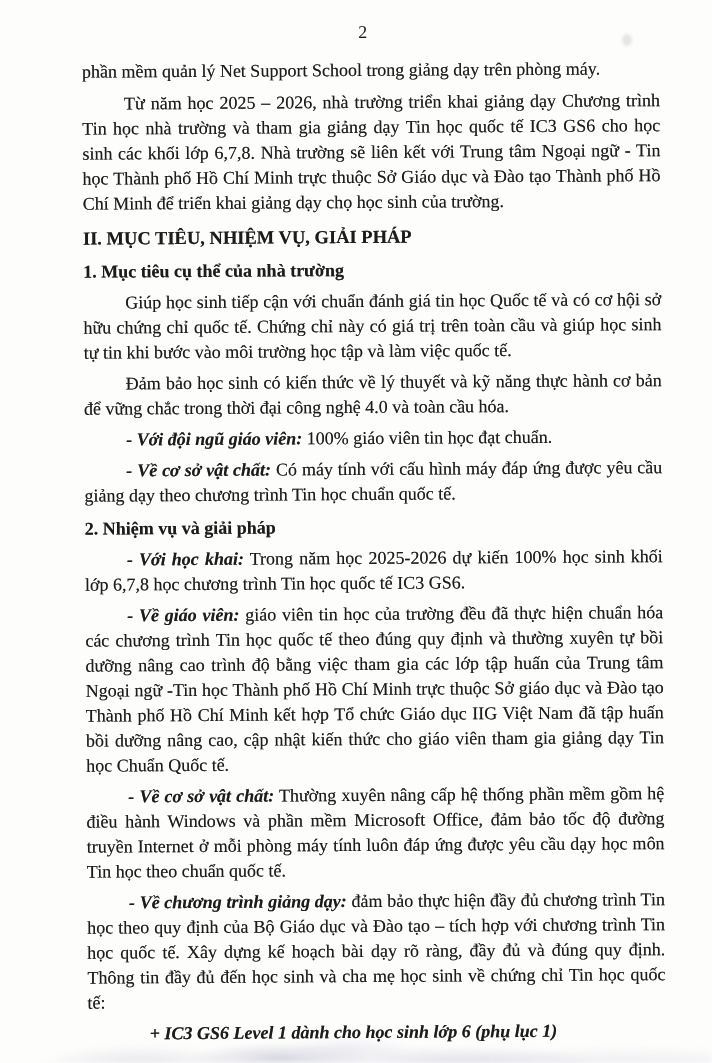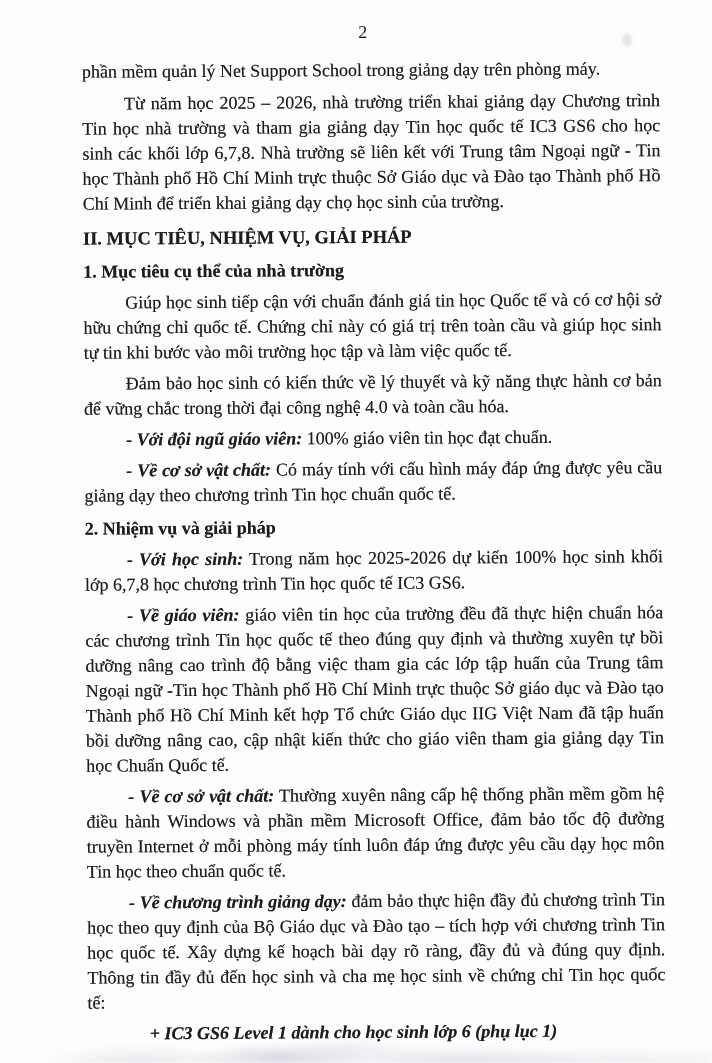--- a/index.html
+++ b/index.html
@@ -102,21 +102,21 @@
     <p class="body indent mt-block">Giúp học sinh tiếp cận với chuẩn đánh giá tin học Quốc tế và có cơ hội sở hữu chứng chỉ quốc tế. Chứng chỉ này có giá trị trên toàn cầu và giúp học sinh tự tin khi bước vào môi trường học tập và làm việc quốc tế.</p>
 
     <p class="body indent mt-block">Đảm bảo học sinh có kiến thức về lý thuyết và kỹ năng thực hành cơ bản để vững chắc trong thời đại công nghệ 4.0 và toàn cầu hóa.</p>
 
     <p class="body indent mt-block"><span class="lead">- Với đội ngũ giáo viên:</span><span> 100% giáo viên tin học đạt chuẩn.</span></p>
 
     <p class="body indent mt-block"><span class="lead">- Về cơ sở vật chất:</span><span> Có máy tính với cấu hình máy đáp ứng được yêu cầu giảng dạy theo chương trình Tin học chuẩn quốc tế.</span></p>
 
     <h3 class="doc-h mt-block">2. Nhiệm vụ và giải pháp</h3>
 
-    <p class="body indent mt-block"><span class="lead">- Với học sinh:</span><span> Trong năm học 2025-2026 dự kiến 100% học sinh khối lớp 6,7,8 học chương trình Tin học quốc tế IC3 GS6.</span></p>
+    <p class="body indent mt-block"><span class="lead">- Với học khai:</span><span> Trong năm học 2025-2026 dự kiến 100% học sinh khối lớp 6,7,8 học chương trình Tin học quốc tế IC3 GS6.</span></p>
 
     <p class="body indent mt-block"><span class="lead">- Về giáo viên:</span><span> giáo viên tin học của trường đều đã thực hiện chuẩn hóa các chương trình Tin học quốc tế theo đúng quy định và thường xuyên tự bồi dưỡng nâng cao trình độ bằng việc tham gia các lớp tập huấn của Trung tâm Ngoại ngữ -Tin học Thành phố Hồ Chí Minh trực thuộc Sở giáo dục và Đào tạo Thành phố Hồ Chí Minh kết hợp Tổ chức Giáo dục IIG Việt Nam đã tập huấn bồi dưỡng nâng cao, cập nhật kiến thức cho giáo viên tham gia giảng dạy Tin học Chuẩn Quốc tế.</span></p>
 
     <p class="body indent mt-block"><span class="lead">- Về cơ sở vật chất:</span><span> Thường xuyên nâng cấp hệ thống phần mềm gồm hệ điều hành Windows và phần mềm Microsoft Office, đảm bảo tốc độ đường truyền Internet ở mỗi phòng máy tính luôn đáp ứng được yêu cầu dạy học môn Tin học theo chuẩn quốc tế.</span></p>
 
     <p class="body indent mt-block"><span class="lead">- Về chương trình giảng dạy:</span><span> đảm bảo thực hiện đầy đủ chương trình Tin học theo quy định của Bộ Giáo dục và Đào tạo – tích hợp với chương trình Tin học quốc tế. Xây dựng kế hoạch bài dạy rõ ràng, đầy đủ và đúng quy định. Thông tin đầy đủ đến học sinh và cha mẹ học sinh về chứng chỉ Tin học quốc tế:</span></p>
 
     <p class="body indent-deep mt-block bold-italic-line">+ IC3 GS6 Level 1 dành cho học sinh lớp 6 (phụ lục 1)</p>
 
   </div>

